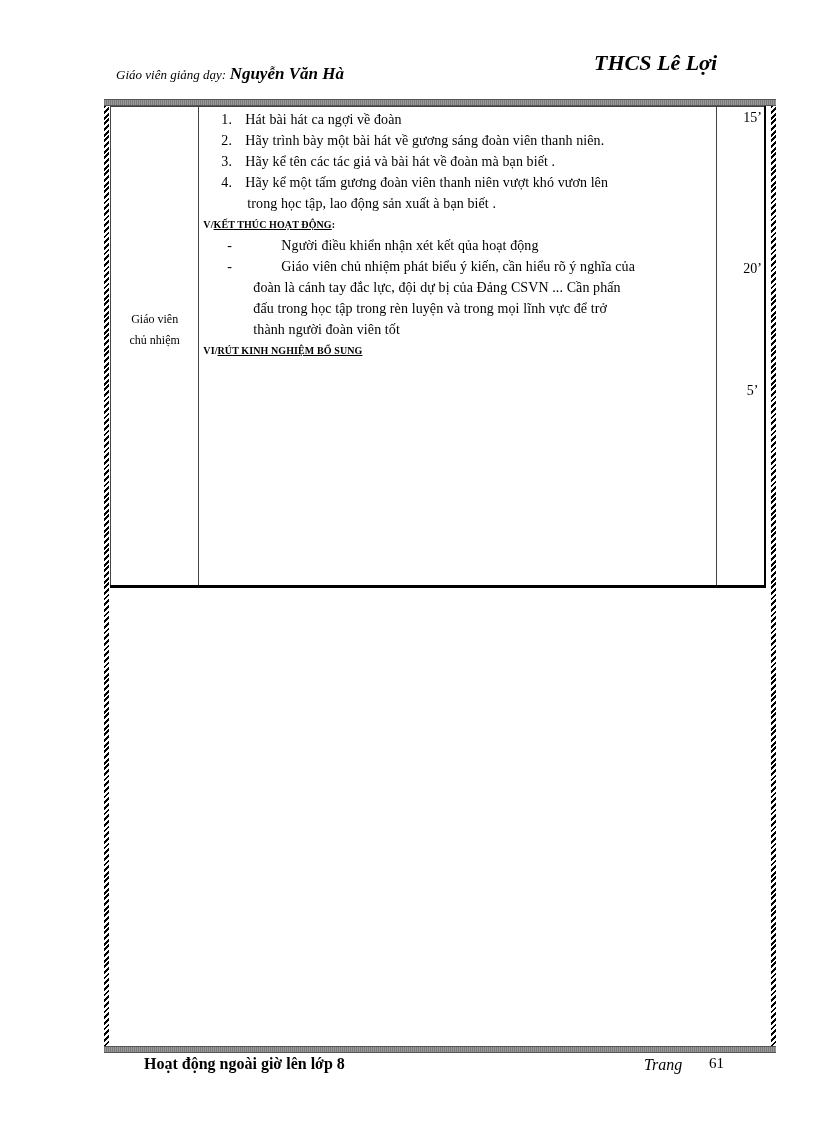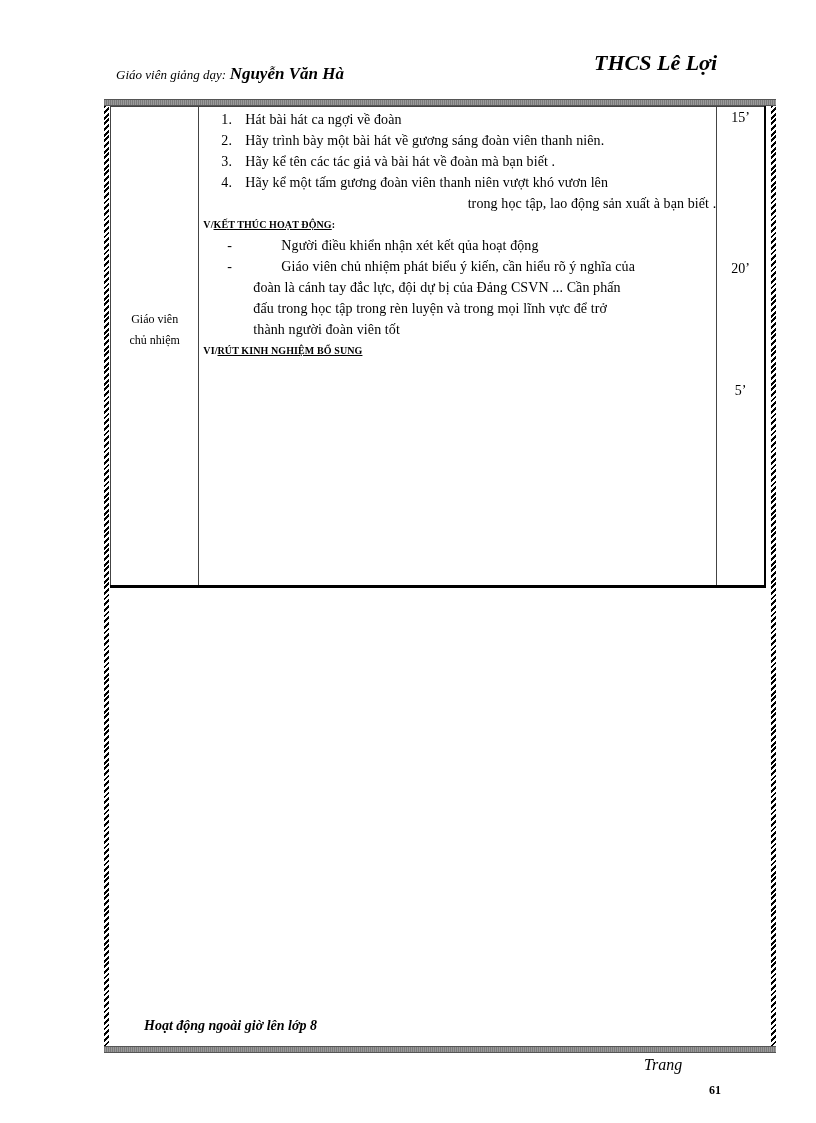--- a/index.html
+++ b/index.html
@@ -39,34 +39,34 @@
   .col-role { width: 88px; }
   .col-content { width: 516px; }
   .col-time { width: 48px; }
   .role-cell {
     vertical-align: middle !important; text-align: center; font-size: 12px; line-height: 21px;
   }
   .content { position: relative; font-size: 14px; line-height: 21px; padding: 2px 0 0 4px; letter-spacing: 0.1px; }
   .num-item { display: flex; padding-left: 18px; }
   .num-item .n { width: 24px; flex: none; }
   .num-item .t { flex: 1; }
-  .cont-line { padding-left: 44px; text-align: right; }
+  .cont-line { padding-left: 44px; }
   .sec-head { font-weight: bold; font-size: 10px; padding-left: 0px; }
   .sec-head u { text-decoration: underline; }
   .dash-item { display: flex; padding-left: 24px; }
   .dash-item .d { width: 26px; flex: none; }
   .dash-item .t { flex: 1; margin-left: 28px; }
   .dash-cont { padding-left: 50px; }
   .time-cell { position: relative; }
-  .time { position: absolute; left: 0; width: 100%; text-align: center; font-size: 14px; }
+  .time { position: absolute; left: 12px; width: 100%; text-align: center; font-size: 14px; }
   .footer-title {
-    position: absolute; left: 144px; top: 1018px; font-size: 14px; font-weight: bold; font-style: italic;
+    position: absolute; left: 144px; top: 1055px; font-size: 16px; font-weight: bold; 
   }
   .footer-page-label { position: absolute; left: 644px; top: 1056px; font-size: 16px; font-style: italic; }
-  .footer-page-num { position: absolute; left: 709px; top: 1083px; font-size: 12px; font-weight: bold; }
+  .footer-page-num { position: absolute; left: 709px; top: 1055px; font-size: 15px; font-weight: normal; }
 </style>
 </head>
 <body>
 
 <div class="header-left">
   <span class="label">Giáo viên giảng dạy:</span>
   <span class="name">Nguyễn Văn Hà</span>
 </div>
 <div class="header-right">THCS Lê Lợi</div>
 

